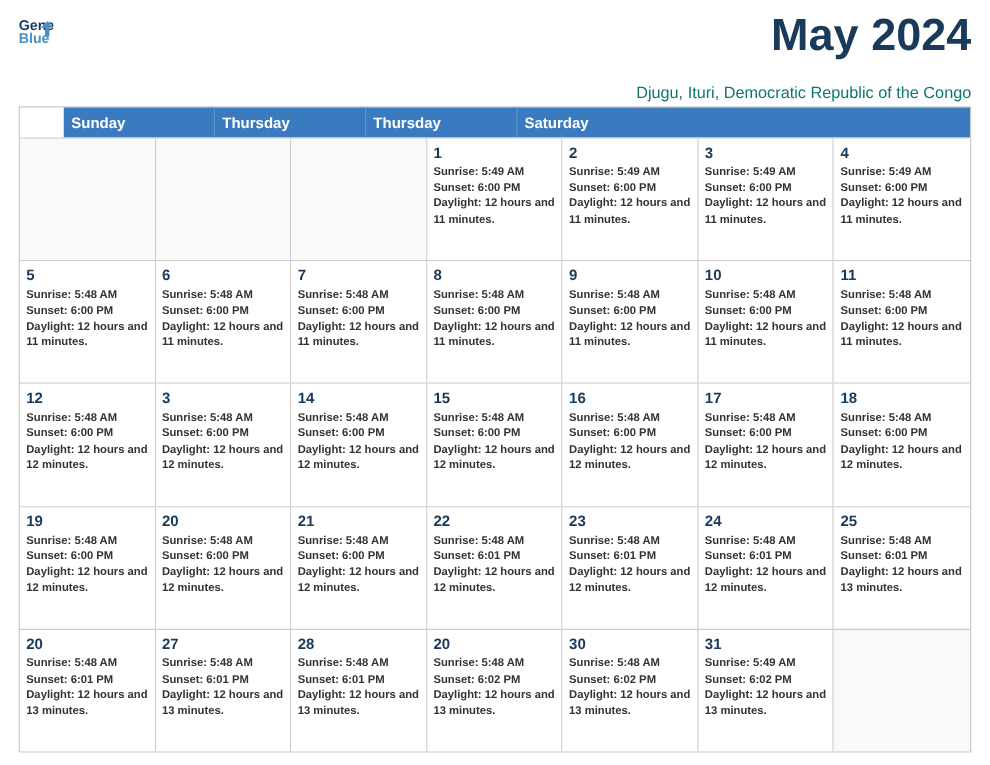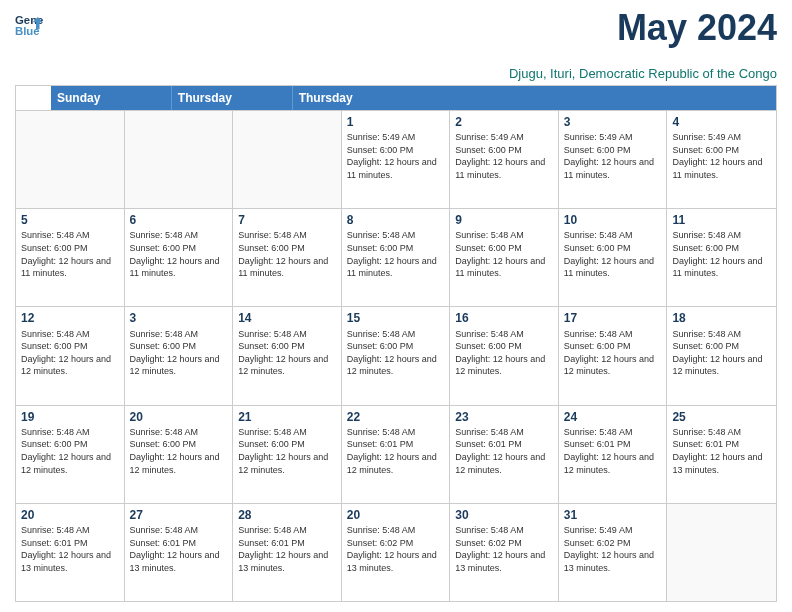--- a/index.html
+++ b/index.html
@@ -92,20 +92,21 @@
     .day-num {
       font-size: 12px;
       font-weight: bold;
       color: #1a3a5c;
       margin-bottom: 1px;
     }
     .cal-cell .info {
       font-size: 9px;
       color: #333;
       line-height: 1.4;
+      font-weight: bold;
     }
   </style>
 </head>
 <body>
 
 <div class="page">
   <div class="header">
     <div class="logo">
       <svg class="logo-icon" viewBox="0 0 32 32">
         <text x="0" y="16" font-size="13" font-weight="bold" fill="#1a3a5c">General</text>
@@ -117,20 +118,21 @@
       <div class="month-title">May 2024</div>
       <div class="subtitle">Djugu, Ituri, Democratic Republic of the Congo</div>
     </div>
   </div>
 
   <div class="calendar">
     <div class="cal-header" id="cal-header">
         <div class="cal-header-cell">Sunday</div>
         <div class="cal-header-cell">Thursday</div>
         <div class="cal-header-cell">Thursday</div>
+        <div class="cal-header-cell">Saturday</div>
       </div>
     <div class="cal-body" id="cal-body">
         <div class="cal-row">
           <div class="cal-cell empty"></div>
           <div class="cal-cell empty"></div>
           <div class="cal-cell empty"></div>
           <div class="cal-cell">
             <div class="day-num">1</div>
             <div class="info" style="white-space: pre-line;">Sunrise: 5:49 AM
 Sunset: 6:00 PM

